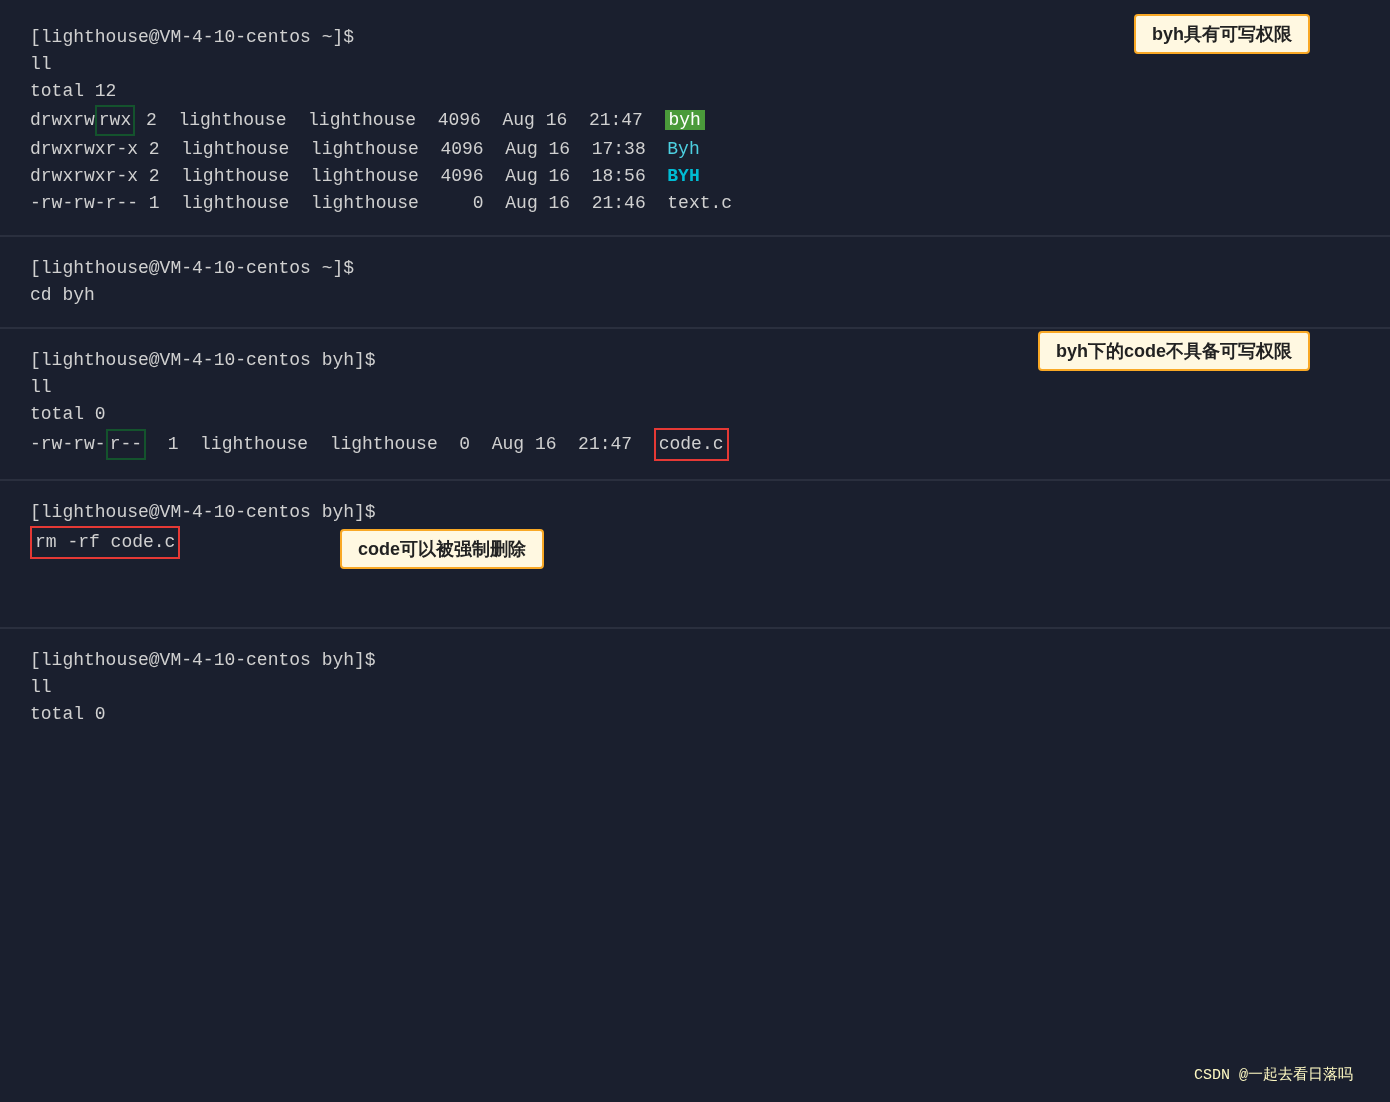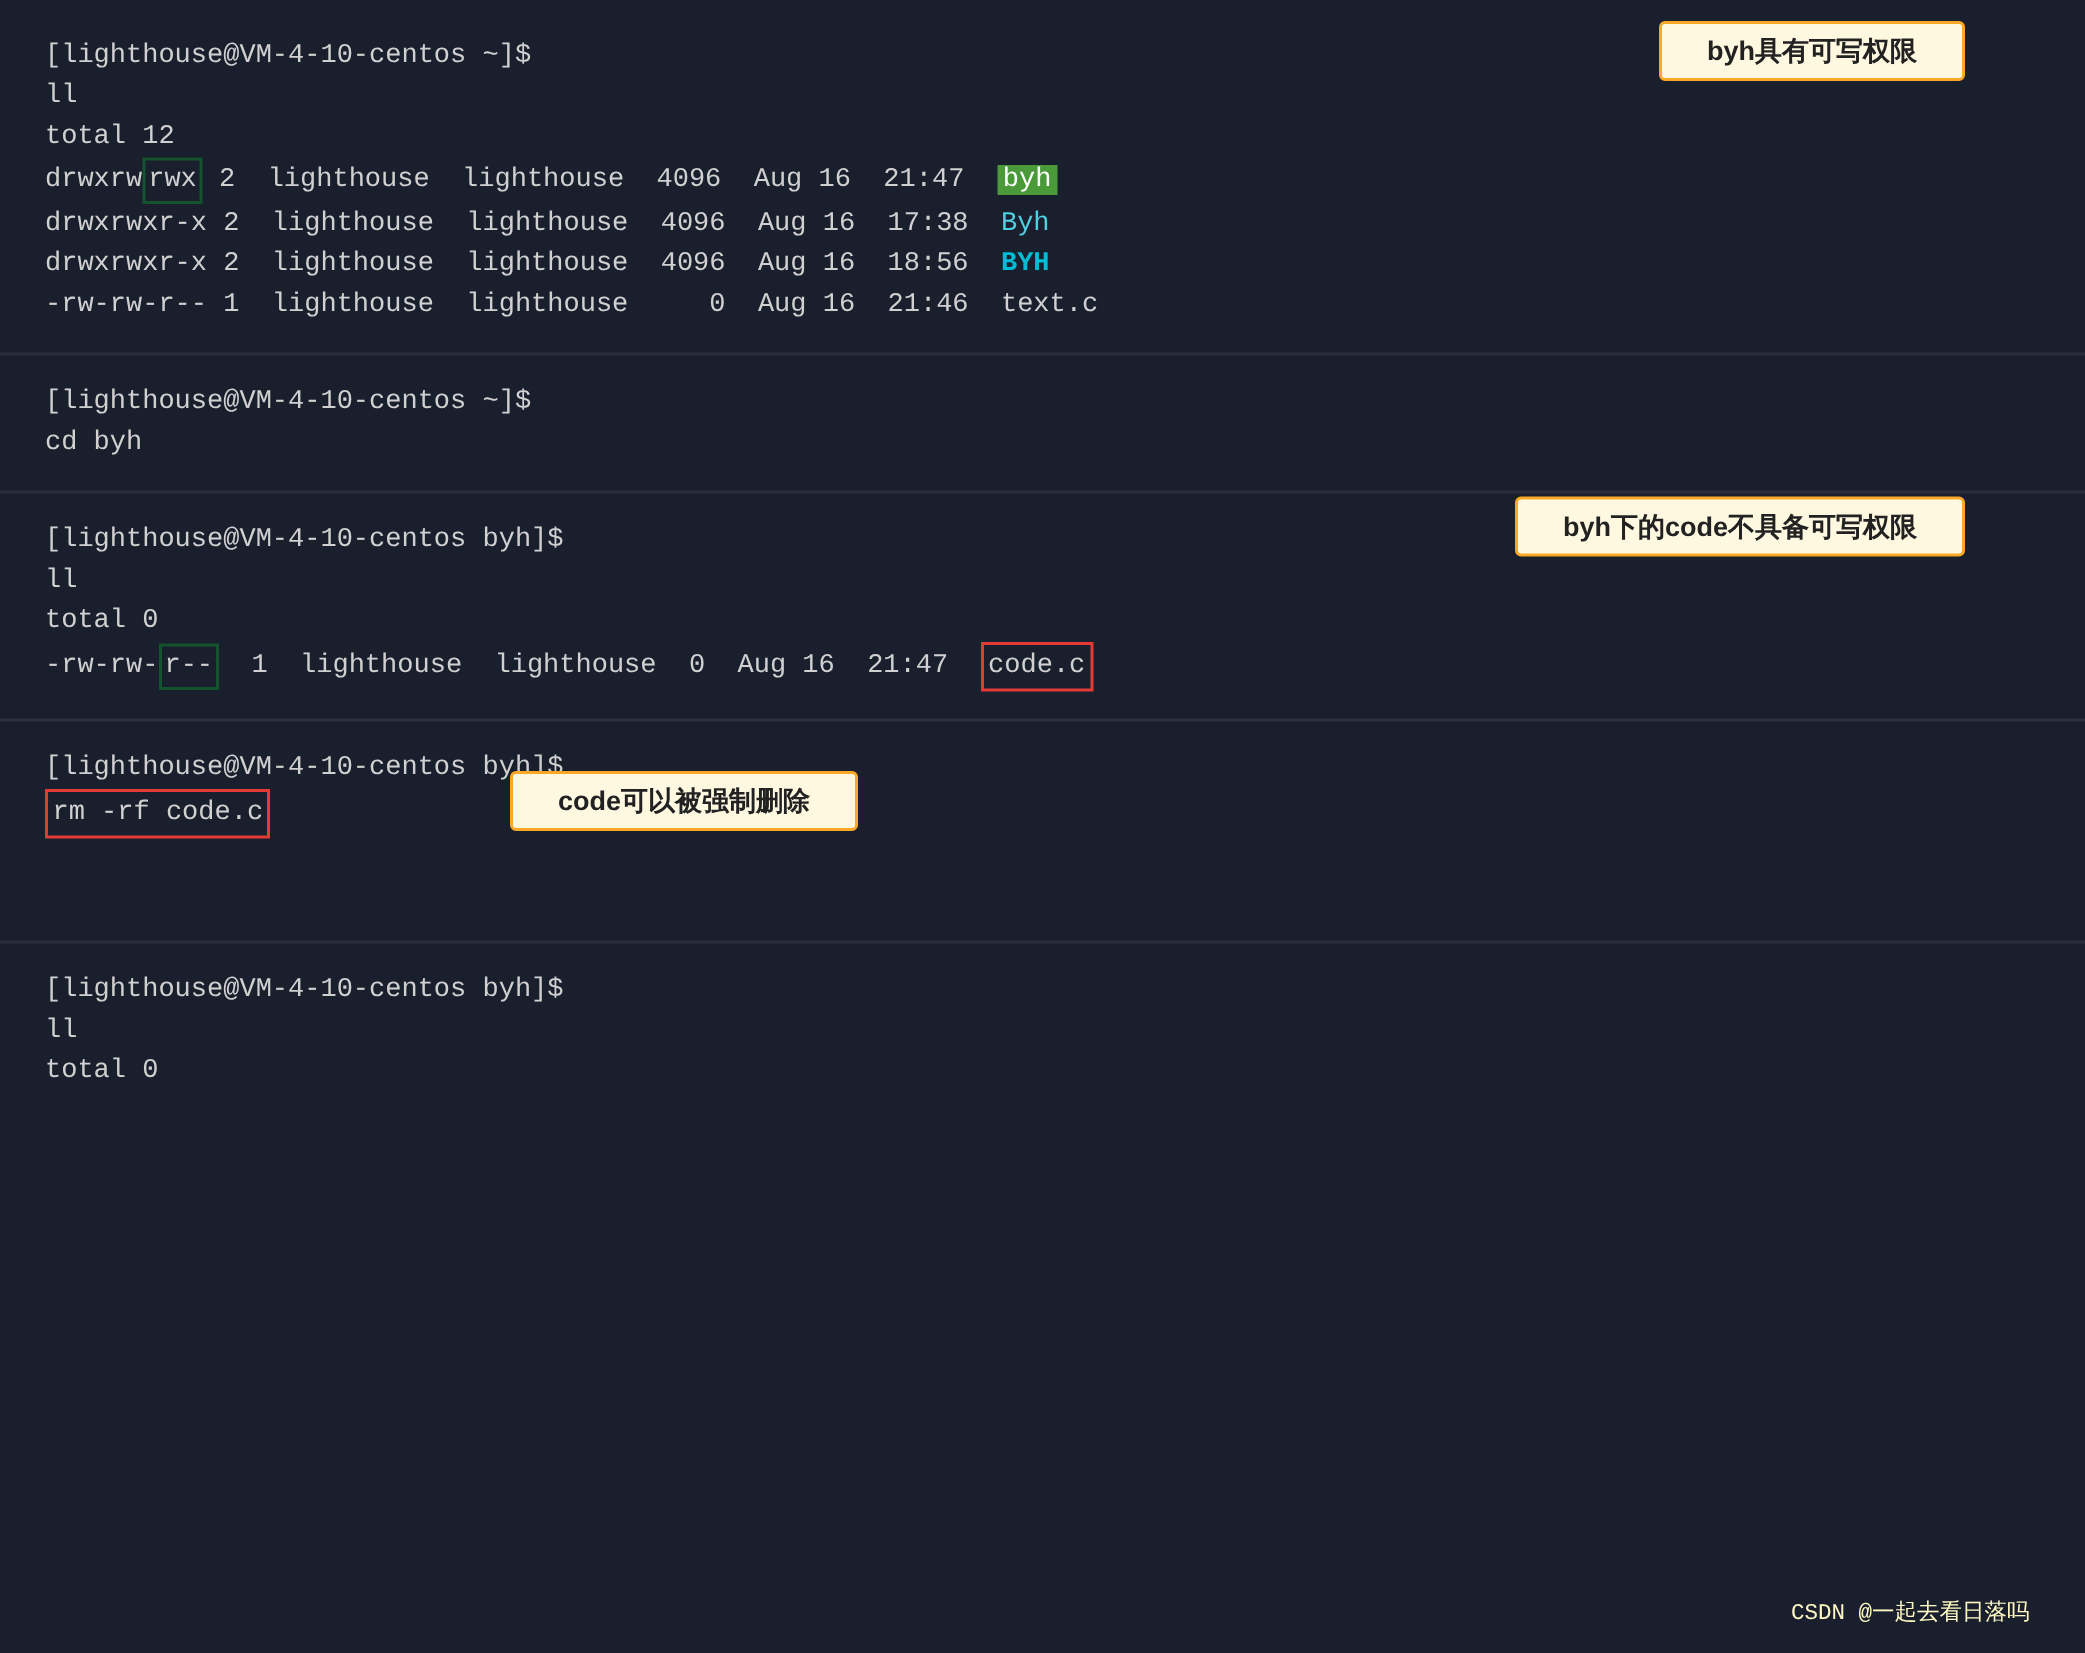--- a/index.html
+++ b/index.html
@@ -45,21 +45,21 @@
       border: 2px solid #e53935;
       padding: 1px 3px;
       text-align: right;
     }
 
     .annotation-box {
       position: absolute;
       background: #fff8e1;
       border: 2px solid #f9a825;
       border-radius: 4px;
-      padding: 6px 30px;
+      padding: 6px 16px;
       color: #222;
       font-family: 'Microsoft YaHei', Arial, sans-serif;
       font-size: 18px;
       font-weight: bold;
       white-space: nowrap;
       z-index: 10;
     }
 
     .annotation-box.dark {
       background: #fff8e1;
@@ -145,21 +145,21 @@
 
   <div class="line">[lighthouse@VM-4-10-centos byh]$</div>
   <div class="line">ll</div>
   <div class="line">total 0</div>
 
   <div class="line">-rw-rw-<span class="red-box">r--</span>  1  lighthouse  lighthouse  0  Aug 16  21:47  <span class="red-box-block">code.c</span></div>
 </div>
 
 <div class="section4" style="position:relative;">
 
-  <div class="annotation-box dark" style="top:33px; left:340px;">
+  <div class="annotation-box dark" style="top:48px; left:340px;">
     code可以被强制删除
   </div>
 
   <div class="line">[lighthouse@VM-4-10-centos byh]$</div>
 
   <div class="line"><span class="red-box-block">rm -rf code.c</span></div>
   <div style="height: 50px;"></div>
 </div>
 
 <div class="section5">

